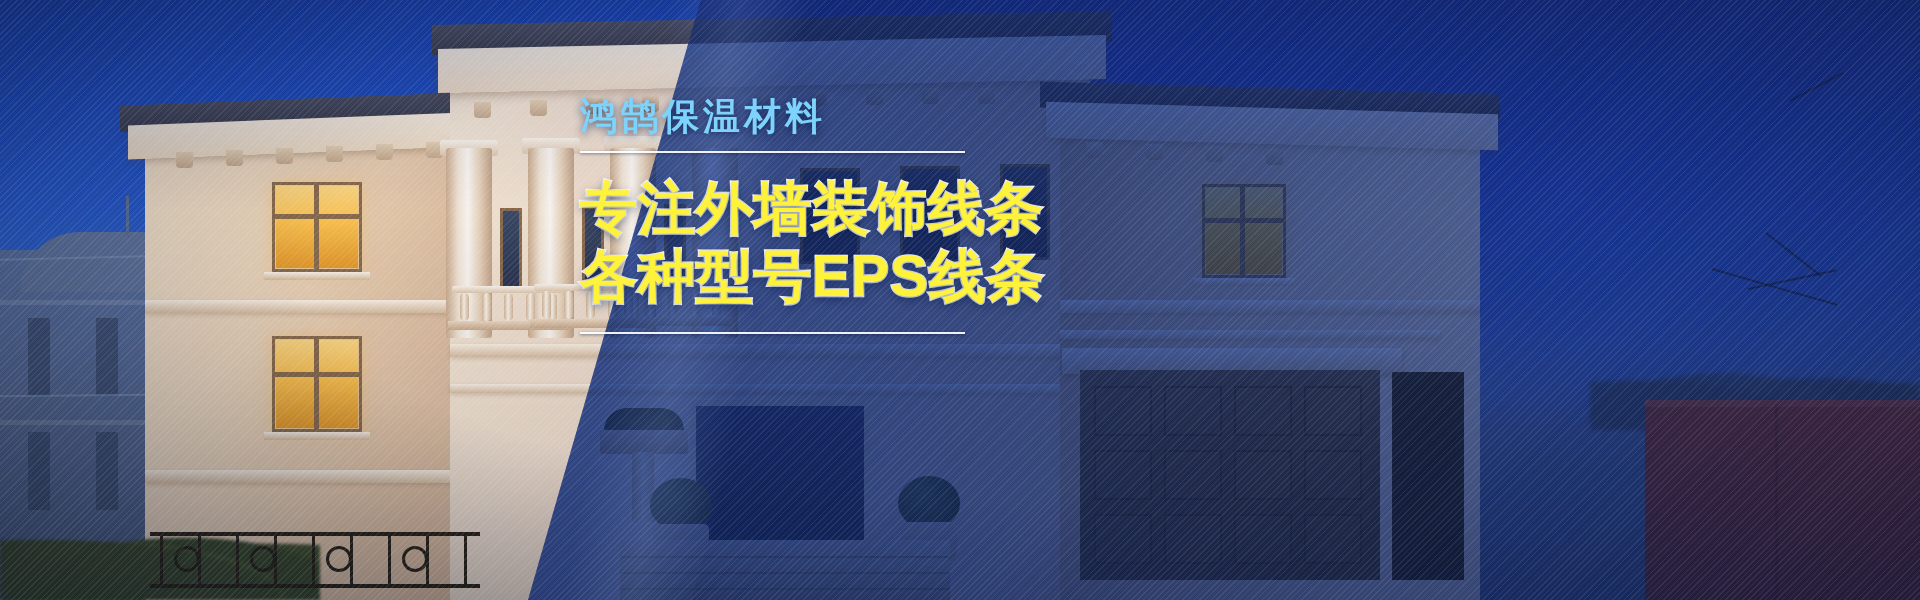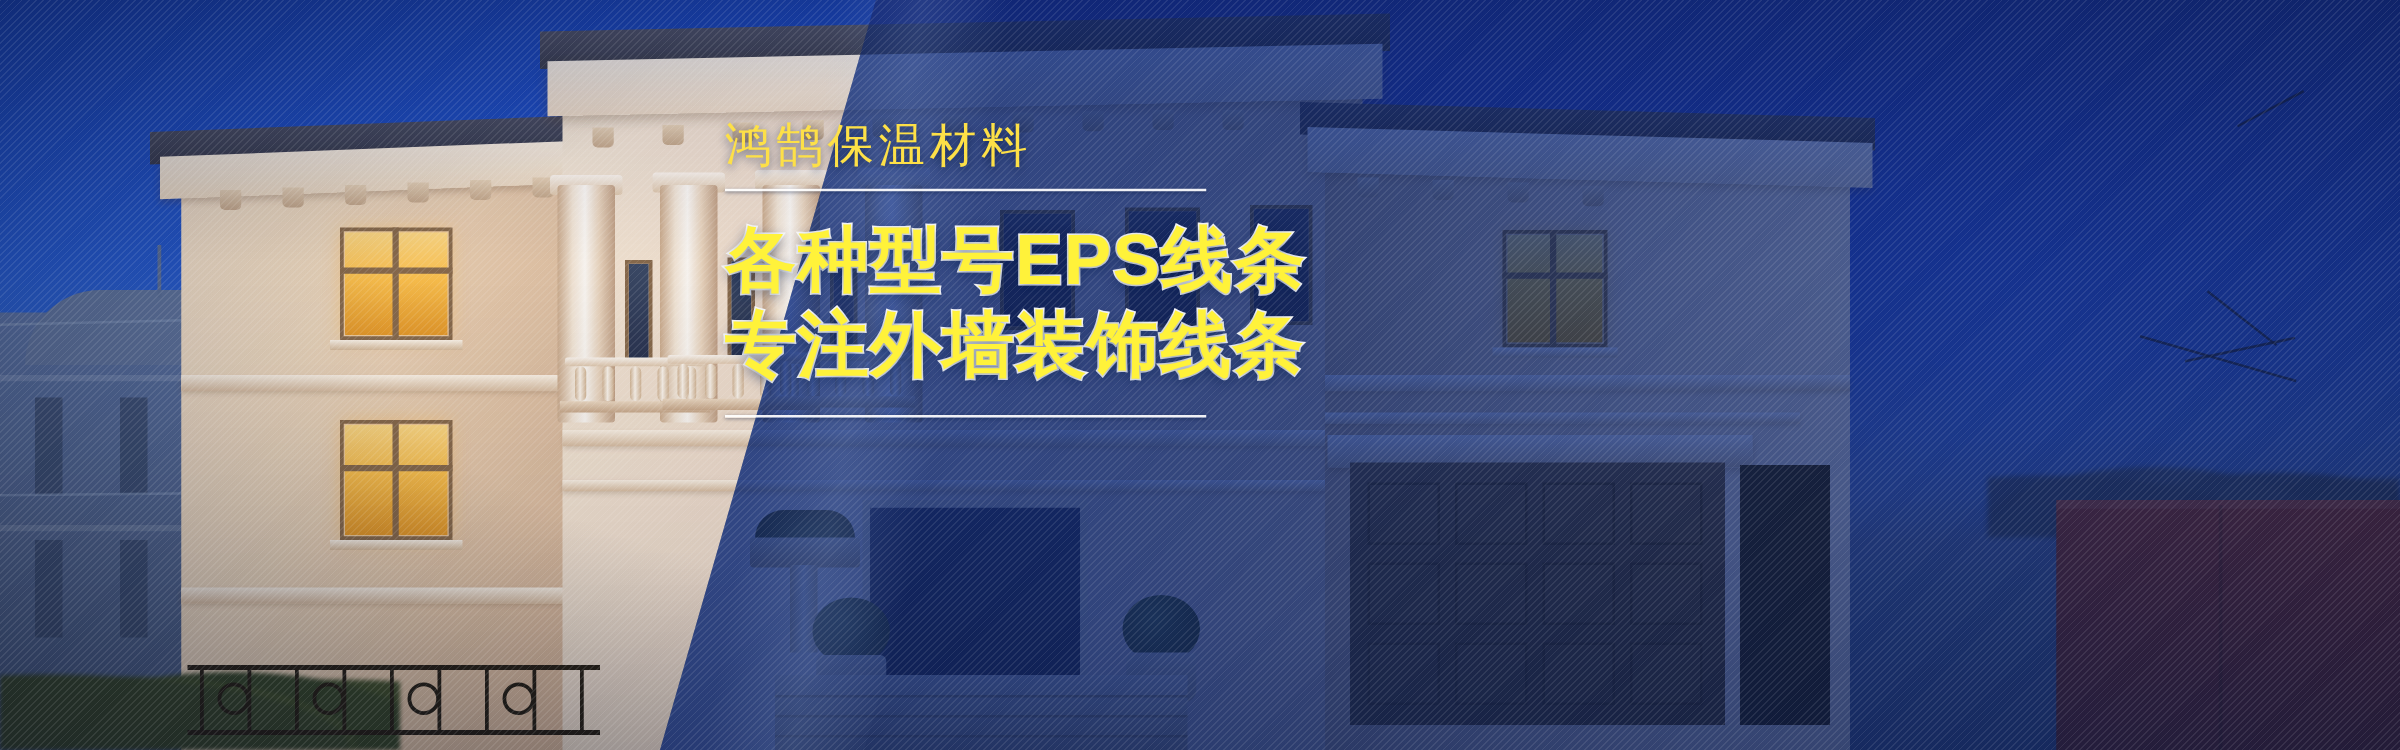--- a/index.html
+++ b/index.html
@@ -325,23 +325,23 @@
   
   .text-block{
     position:absolute;
     left:580px; top:96px;
     width:700px;
     z-index:40;
   }
   .company-name{
     font-size:37px;
     line-height:1.12;
-    color:#fde047;
+    color:#7dd3fc;
     letter-spacing:4px;
-    font-weight:400;
+    font-weight:700;
     text-shadow:0 2px 8px rgba(0,20,60,.65);
     white-space:nowrap;
   }
   .rule-top{
     margin-top:14px;
     width:385px; height:2px;
     background:rgba(255,255,255,.92);
     box-shadow:0 1px 3px rgba(0,20,60,.5);
   }
   .headline{
@@ -581,21 +581,21 @@
 
   <div class="hatch"></div>
 
   <div class="text-block">
 
     <div class="company-name">鸿鹄保温材料</div>
 
     <div class="rule-top"></div>
 
     <div class="headline">
+      <div class="headline-line">专注外墙装饰线条</div>
       <div class="headline-line">各种型号EPS线条</div>
-      <div class="headline-line">专注外墙装饰线条</div>
     </div>
 
     <div class="rule-bot"></div>
 
   </div>
 
 </div>
 
 </body></html>

